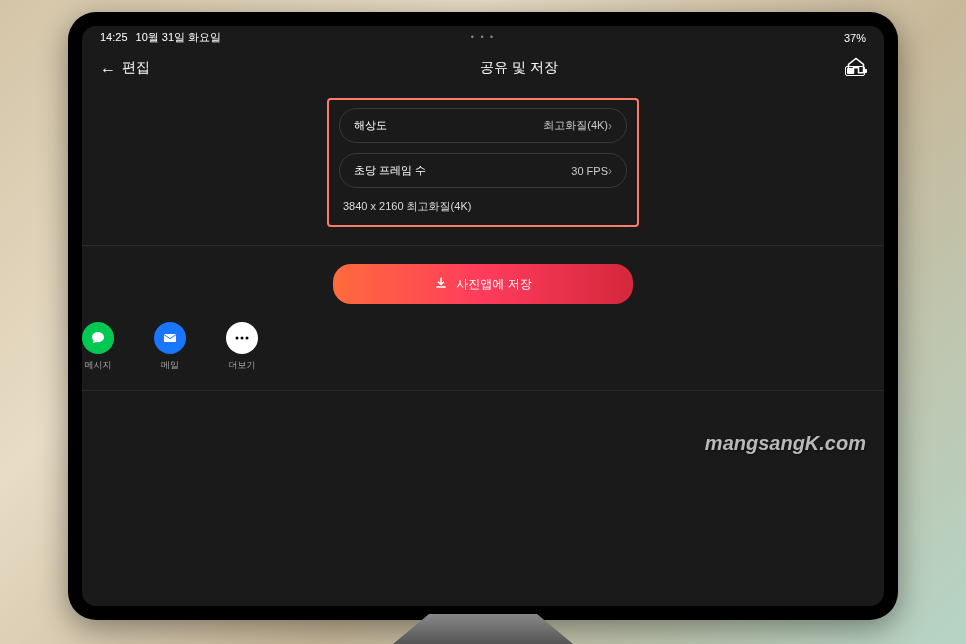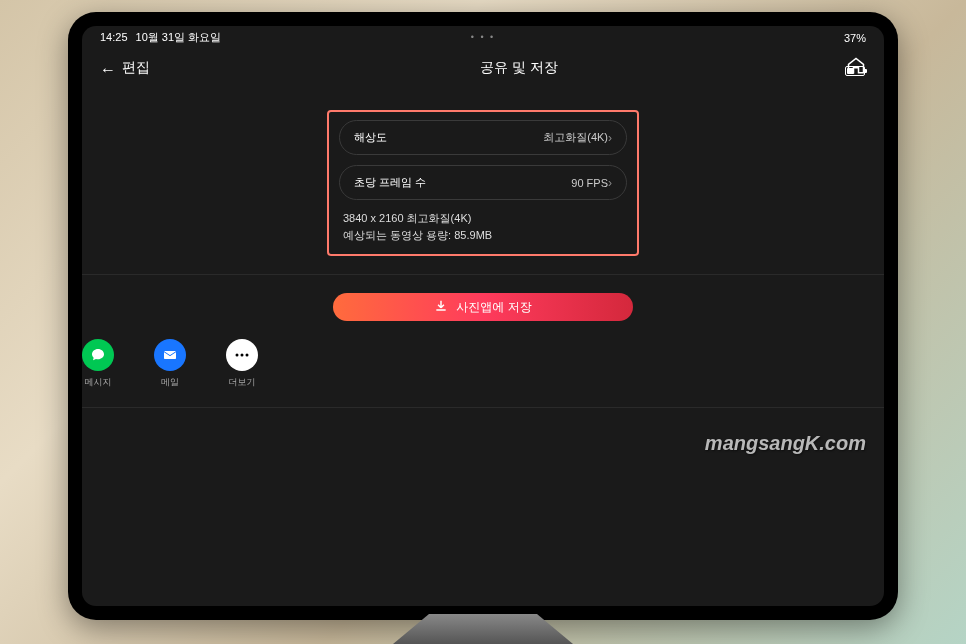--- a/index.html
+++ b/index.html
@@ -62,21 +62,21 @@
       position: absolute;
       left: 50%;
       transform: translateX(-50%);
       font-size: 14px;
       font-weight: 500;
       margin-left: 36px;
     }
     .nav-home { cursor: pointer; }
     .content { padding: 10px 0; }
     .highlight-box {
-      margin: 12px auto;
+      margin: 0 auto;
       width: 312px;
       border: 2px solid #ff7a6b;
       border-radius: 4px;
       padding: 8px 10px 10px 10px;
     }
     .setting-row {
       display: flex;
       align-items: center;
       justify-content: space-between;
       background: #1a1a1a;
@@ -92,21 +92,21 @@
     .setting-value { display: flex; align-items: center; color: #ccc; }
     .info-text { color: #ddd; font-size: 11px; line-height: 1.55; padding-left: 4px; }
     .divider { height: 1px; background: #2a2a2a; margin: 18px 0; }
     .save-button {
       display: flex;
       align-items: center;
       justify-content: center;
       gap: 8px;
       margin: 0 auto;
       width: 300px;
-      height: 28px;
+      height: 40px;
       background: linear-gradient(90deg, #ff6b3d 0%, #ff3b5c 50%, #d4283c 100%);
       border-radius: 18px;
       color: #fff;
       font-size: 12px;
       font-weight: 500;
       cursor: pointer;
     }
     .share-row {
       display: flex;
       justify-content: flex-start;
@@ -228,28 +228,27 @@
           <span>해상도</span>
           <span class="setting-value">
             <span>최고화질(4K)</span>
             <span class="chevron">›</span>
           </span>
         </div>
 
         <div class="setting-row">
           <span>초당 프레임 수</span>
           <span class="setting-value">
-            <span>90 FPS</span>
+            <span>30 FPS</span>
             <span class="chevron">›</span>
           </span>
         </div>
 
         <div class="info-text">
           <div>3840 x 2160 최고화질(4K)</div>
-          <div>예상되는 동영상 용량: 85.9MB</div>
         </div>
       </div>
 
       <div class="divider"></div>
 
       <div class="save-button">
         <span>
           <svg width="14" height="14" viewBox="0 0 24 24" fill="none" stroke="white" stroke-width="2.5">
               <path d="M12 3V15M12 15L7 10M12 15L17 10M4 19H20"></path>
             </svg>

